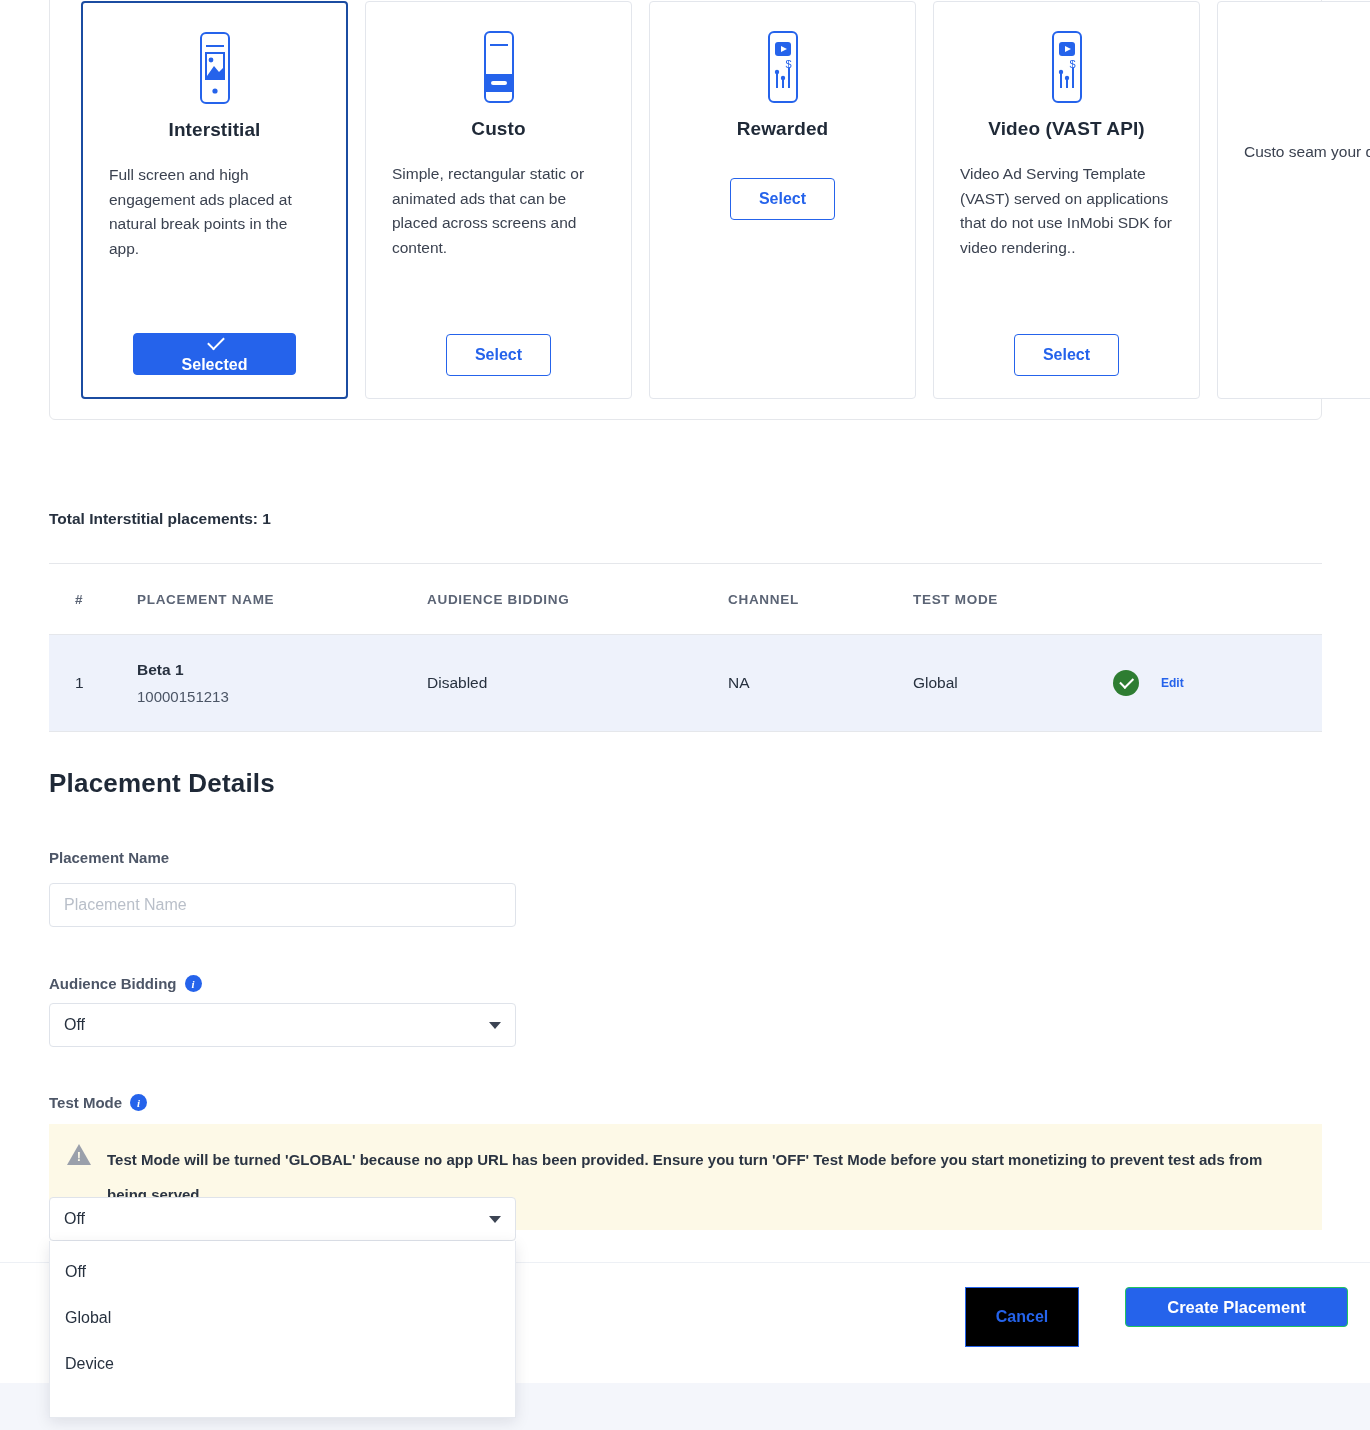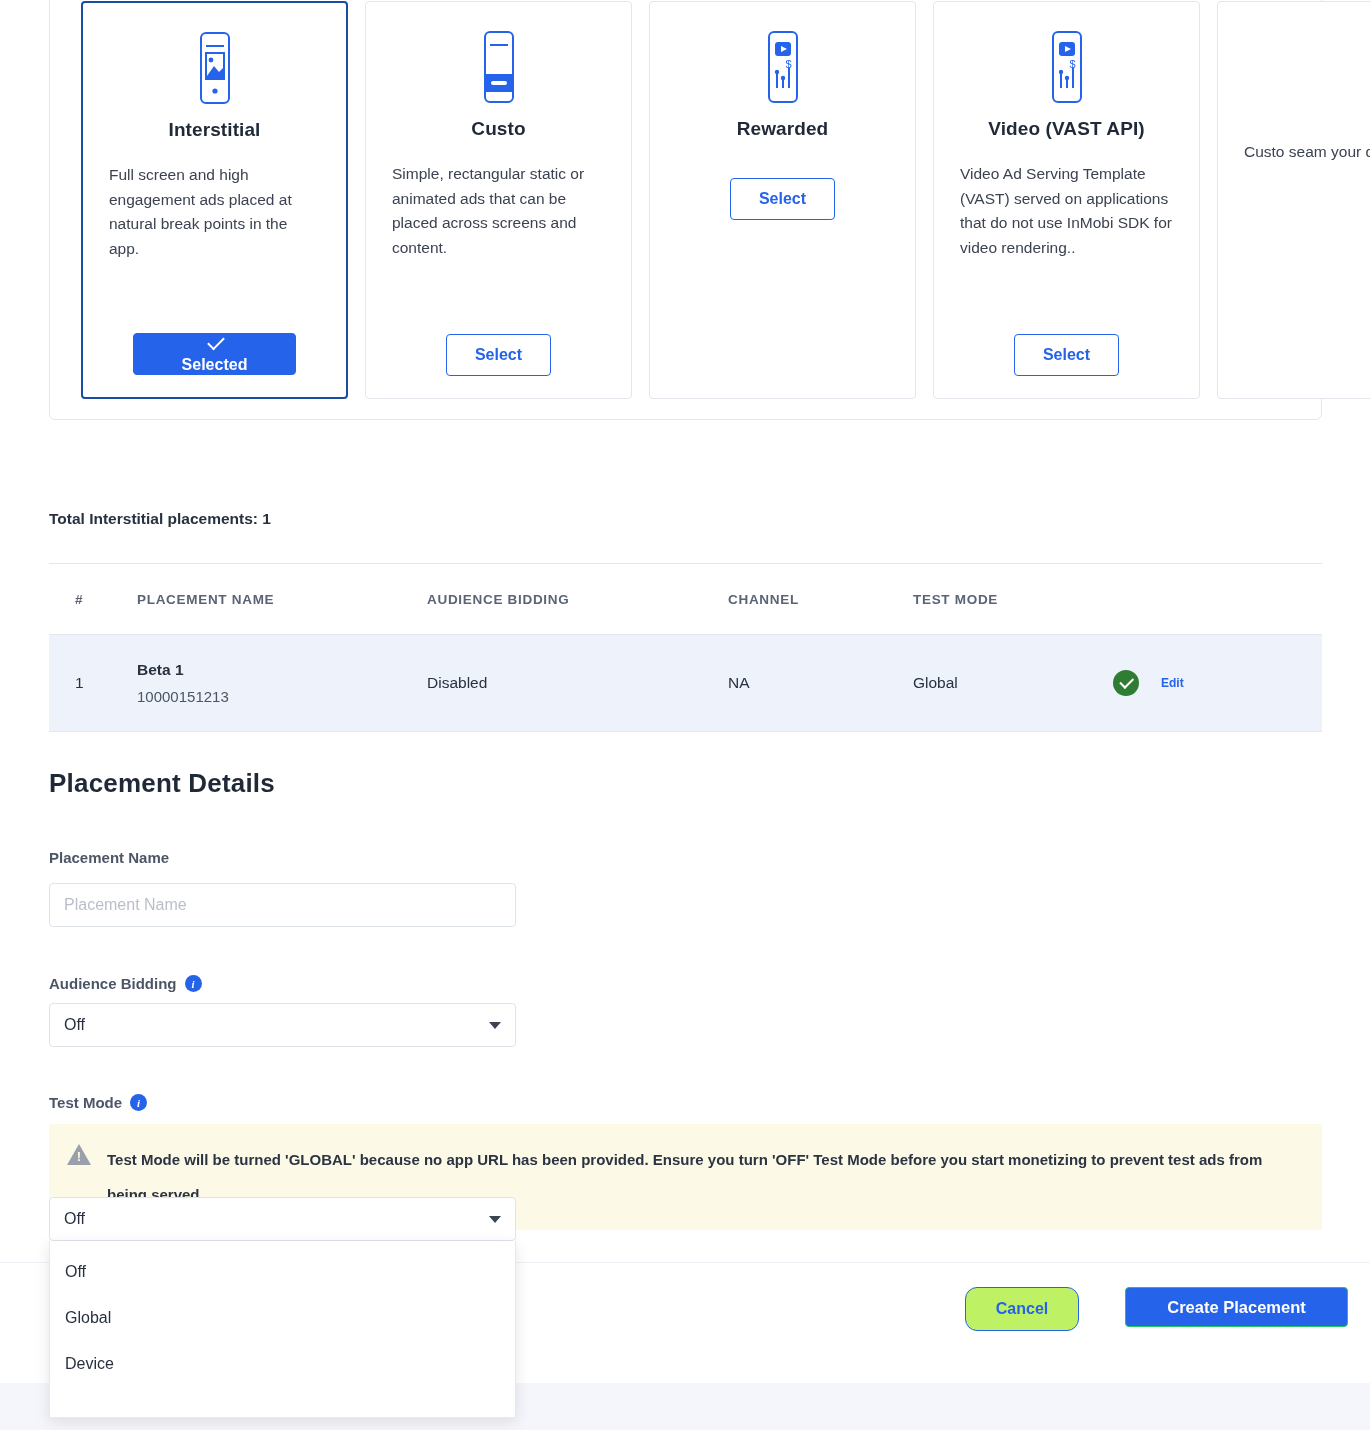--- a/index.html
+++ b/index.html
@@ -320,24 +320,24 @@
     display: flex;
     align-items: center;
     padding: 0 15px;
     font-size: 16px;
     color: #27313f;
     cursor: pointer;
   }
   .btn-cancel {
     position: absolute;
     left: 965px; top: 1287px;
-    width: 114px; height: 44px;
+    width: 114px; height: 60px;
     border: 1px solid #2563eb;
-    border-radius: 12px;
-    background: #bef264;
+    border-radius: 0;
+    background: #000000;
     color: #2563eb;
     font-size: 16px;
     font-weight: 700;
     cursor: pointer;
     font-family: "Liberation Sans", sans-serif;
   }
   .btn-create {
     position: absolute;
     left: 1125px; top: 1287px;
     width: 223px; height: 40px;

